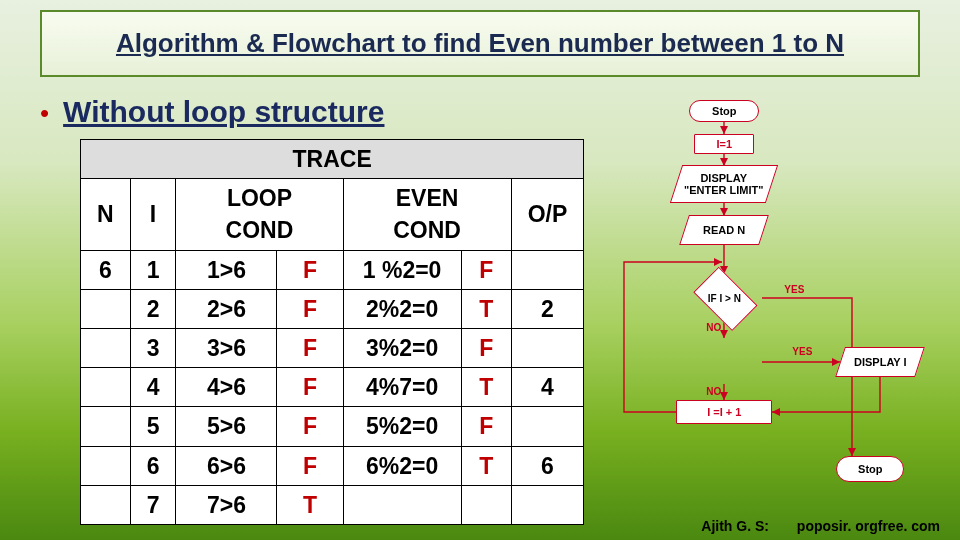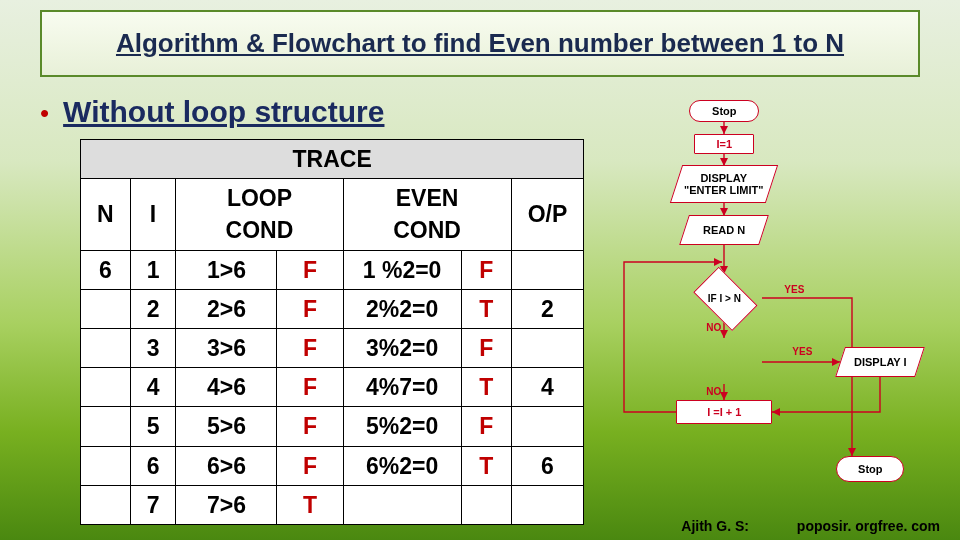--- a/index.html
+++ b/index.html
@@ -127,21 +127,21 @@
   }
 
   .footer {
     position: absolute;
     bottom: 6px;
     right: 20px;
     font-size: 14px;
     font-weight: bold;
     color: #000;
   }
-  .footer .author { margin-right: 44px; }
+  .footer .author { margin-right: 24px; }
 </style>
 </head>
 <body>
 
 <div class="title-bar">Algorithm &amp; Flowchart to find Even number between 1 to N</div>
 
 <div class="bullet-row">
   <span class="bullet-dot">•</span>
   <span class="bullet-text">Without loop structure</span>
 </div>

